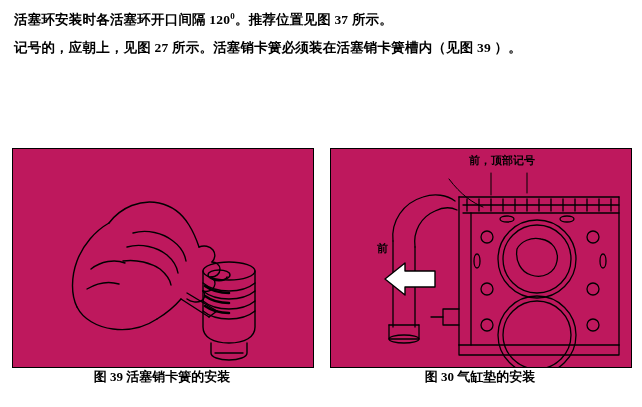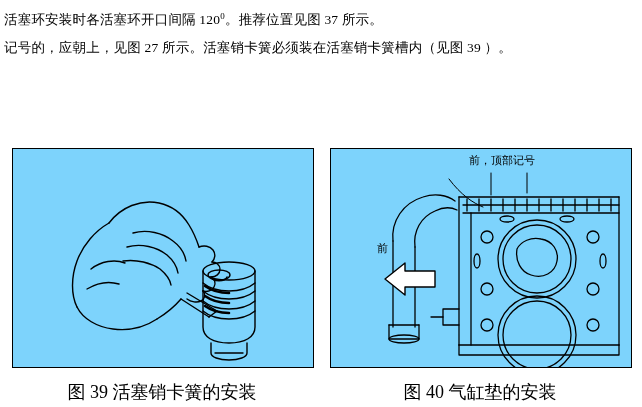--- a/index.html
+++ b/index.html
@@ -12,21 +12,22 @@
     background: #ffffff;
     font-family: "Liberation Serif", "DejaVu Serif", serif;
     color: #000000;
     overflow: hidden;
   }
   .page {
     position: relative;
     width: 642px;
     height: 407px;
     box-sizing: border-box;
-    padding: 6px 14px 0 4px;
+    padding: 6px 14px 0 14px;
+    font-weight: bold;
   }
   .para {
     font-size: 13.5px;
     line-height: 28px;
     letter-spacing: 0.2px;
     white-space: nowrap;
   }
   .para .sup {
     font-size: 9px;
     vertical-align: super;
@@ -42,26 +43,26 @@
   }
   .fig {
     width: 300px;
   }
   .fig-box {
     width: 300px;
     height: 218px;
     border: 1.5px solid #000;
     position: relative;
     overflow: hidden;
-    background: #7dd3fc;
+    background: #be185d;
   }
   .fig-caption {
     text-align: center;
-    font-size: 18px;
-    margin-top: 12px;
+    font-size: 13px;
+    margin-top: 0;
     white-space: nowrap;
   }
   svg {
     display: block;
   }
   .lbl {
     font-family: "Liberation Serif", "DejaVu Serif", serif;
     font-size: 11px;
   }
 </style>
@@ -180,17 +181,17 @@
             <path d="M128 196 L128 206 L288 206 L288 196"></path>
           </g>
 
           <g>
             <path d="M112 130 L112 122 L82 122 L82 114 L62 130 L82 146 L82 138 L112 138 Z" fill="#ffffff" stroke="#000" stroke-width="1.4" stroke-linejoin="round" transform="translate(-8,0)"></path>
           </g>
         </svg>
         <div class="lbl" style="position:absolute; left:138px; top:4px;">前，顶部记号</div>
         <div class="lbl" style="position:absolute; left:46px; top:92px;">前</div>
       </div>
-      <div class="fig-caption">图 40 气缸垫的安装</div>
+      <div class="fig-caption">图 30 气缸垫的安装</div>
     </div>
 
   </div>
 </div>
 
 </body></html>

